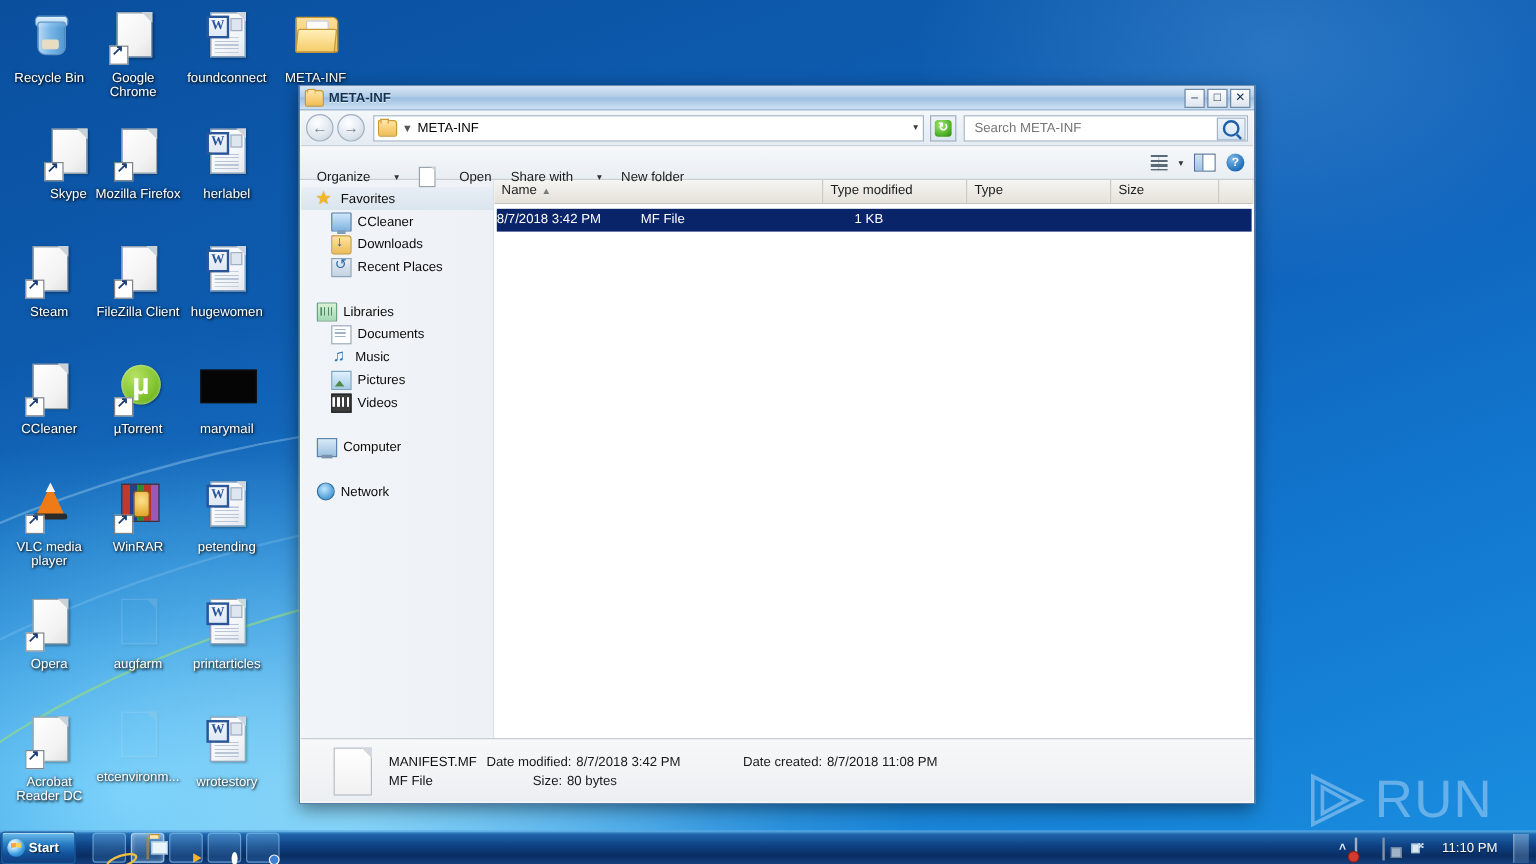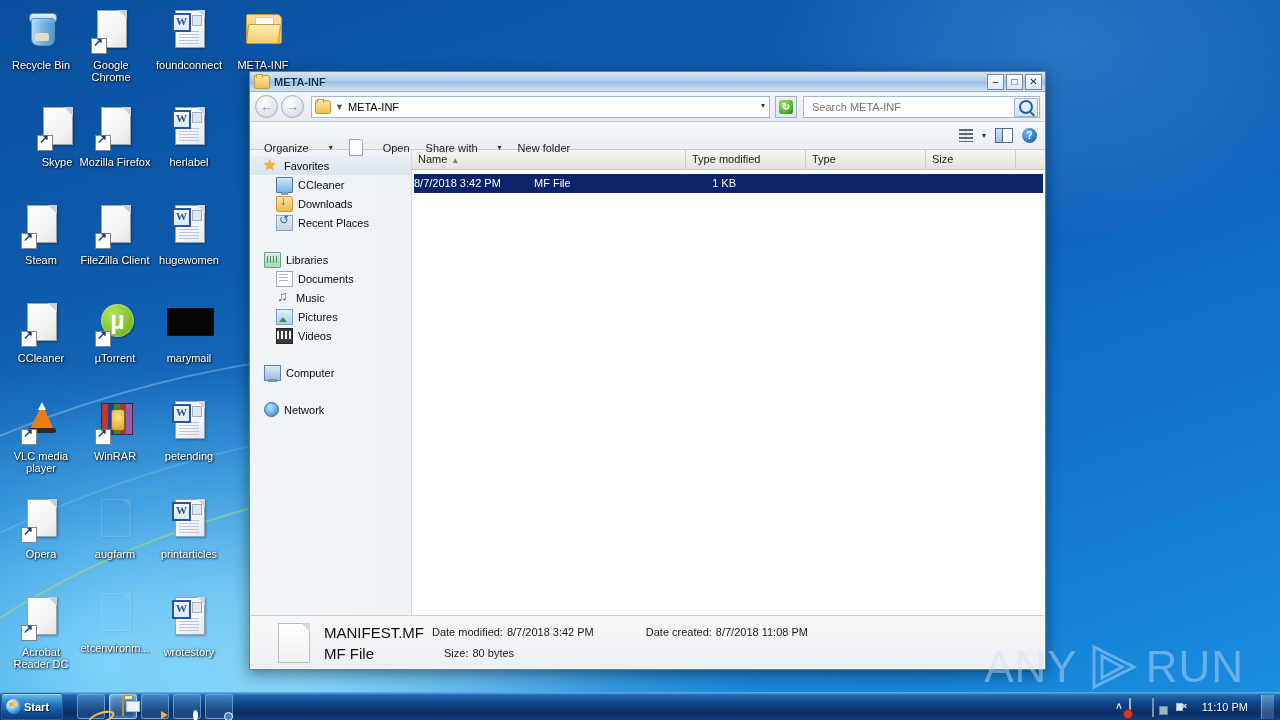--- a/index.html
+++ b/index.html
@@ -470,21 +470,21 @@
     border: 1px solid #b8bfc6; position:relative; flex:none;
   }
   #details .dpage::after{
     content:""; position:absolute; right:-1px; top:-1px;
     border-left:9px solid transparent; border-top:9px solid #d3d9de;
   }
   #dinfo { display:flex; flex-direction:column; gap:4px; }
   .drow { display:flex; align-items:center; }
   .dk { color:#1a1a1a; }
   .dv { color:#1a1a1a; }
-  .dname { font-size:15px; color:#111; margin-right:8px; }
+  .dname { font-size:11px; color:#111; margin-right:8px; }
 
   
   #watermark {
     position:absolute; right: 36px; bottom: 28px;
     display:flex; align-items:center; gap: 8px;
     color: rgba(200,225,250,0.45);
     font: 300 44px "Liberation Sans", sans-serif;
     letter-spacing: 1px;
     pointer-events:none;
     user-select:none;
@@ -960,21 +960,20 @@
         <div class="drow">
           <span class="dname" style="width:112px;">MF File</span>
           <span class="dk">Size:</span>
           <span class="dv" style="margin-left:4px;">80 bytes</span>
         </div>
       </div>
     </div>
   </div>
 
   <div id="watermark">
-    <span>ANY</span>
     <span class="wm-tri">
       <svg width="52" height="48" viewBox="0 0 52 48">
         <polygon points="8,4 48,24 8,44" fill="none" stroke="rgba(200,225,250,0.45)" stroke-width="3"></polygon>
         <polygon points="16,13 36,24 16,35" fill="none" stroke="rgba(200,225,250,0.45)" stroke-width="3"></polygon>
       </svg>
     </span>
     <span>RUN</span>
   </div>
 
   <div id="taskbar">

